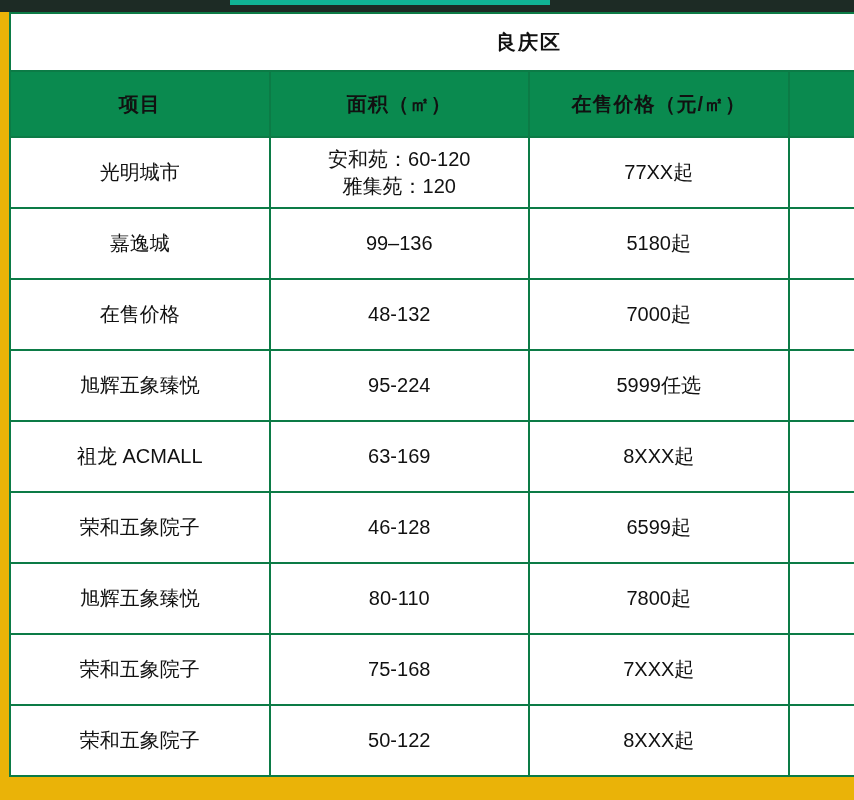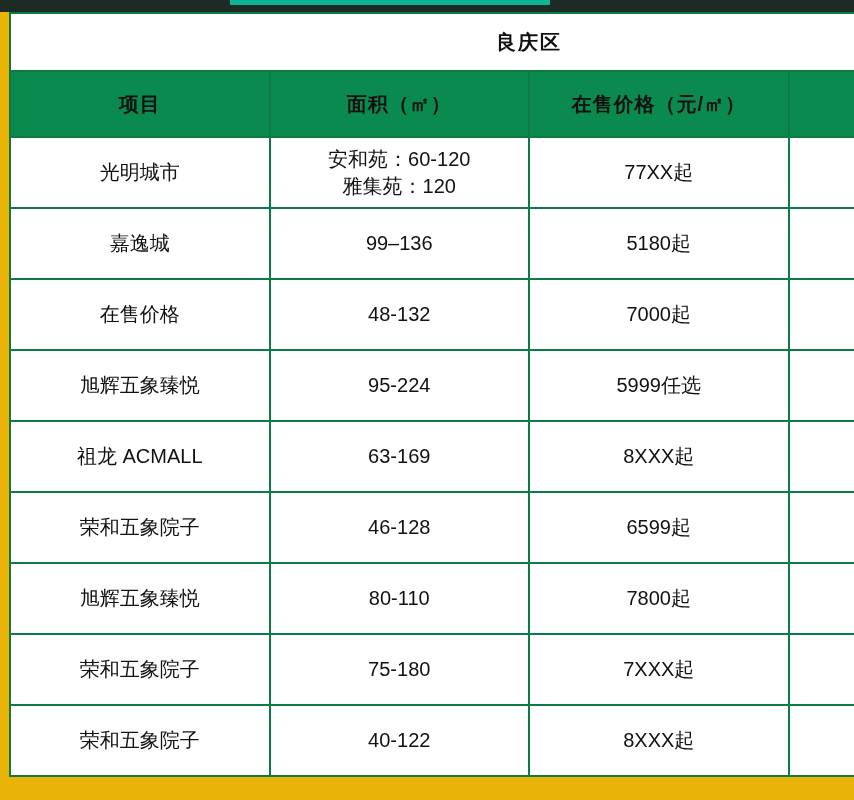--- a/index.html
+++ b/index.html
@@ -142,27 +142,27 @@
           <td class="col-latest"></td>
         </tr>
         <tr class="body-row">
           <td class="col-project">旭辉五象臻悦</td>
           <td class="col-area">80-110</td>
           <td class="col-price">7800起</td>
           <td class="col-latest"></td>
         </tr>
         <tr class="body-row">
           <td class="col-project">荣和五象院子</td>
-          <td class="col-area">75-180</td>
+          <td class="col-area">75-168</td>
           <td class="col-price">7XXX起</td>
           <td class="col-latest"></td>
         </tr>
         <tr class="body-row">
           <td class="col-project">荣和五象院子</td>
-          <td class="col-area">40-122</td>
+          <td class="col-area">50-122</td>
           <td class="col-price">8XXX起</td>
           <td class="col-latest"></td>
         </tr>
       </tbody>
     </table>
   </div>
 
 </div>
 
 </body></html>

